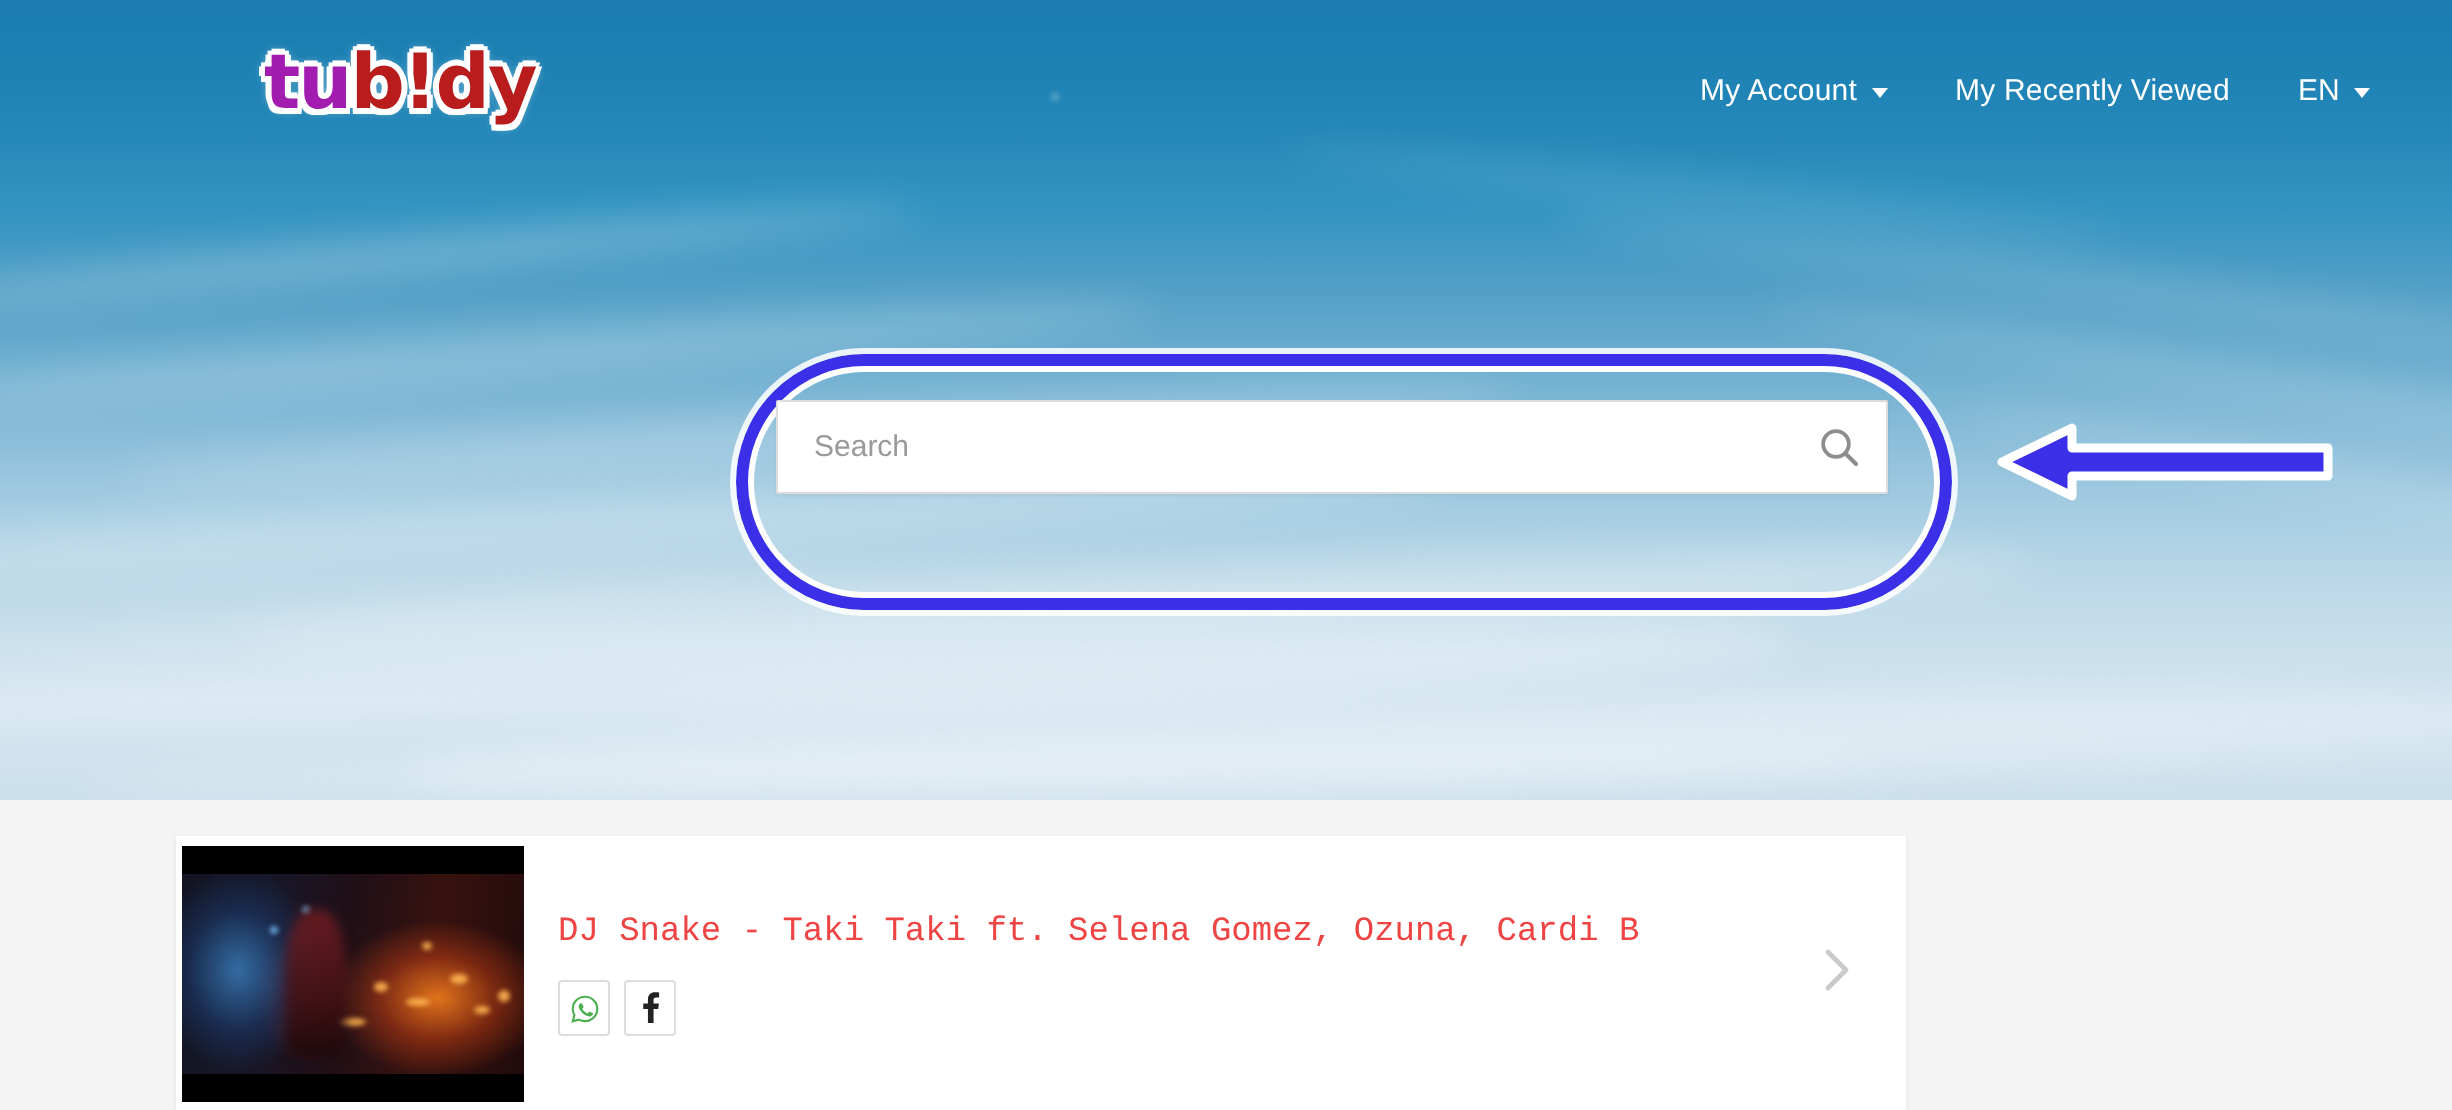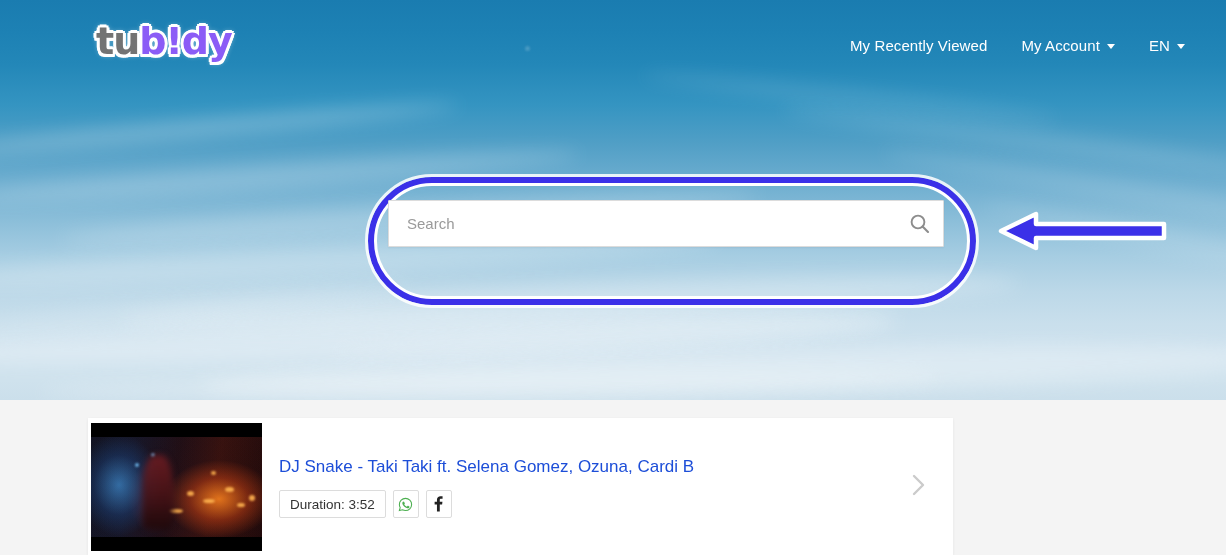--- a/index.html
+++ b/index.html
@@ -98,22 +98,22 @@
     cursor: pointer;
     white-space: nowrap;
     text-shadow:
       -2px -2px 0 #fff,  2px -2px 0 #fff,
       -2px  2px 0 #fff,  2px  2px 0 #fff,
       -3px  0   0 #fff,  3px  0   0 #fff,
        0   -3px 0 #fff,  0    3px 0 #fff,
       -2px  3px 0 #fff,  2px  3px 0 #fff,
        0    0   6px rgba(255,255,255,0.95);
   }
-  .logo .lg-a { color: #737373; }
-  .logo .lg-b { color: #8b5cf6; margin-top: 32px; }
+  .logo .lg-a { color: #a21caf; margin-left: 36px; }
+  .logo .lg-b { color: #b91c1c; margin-top: 32px; }
 
   .nav {
     position: absolute;
     right: 24px;
     top: 33px;
     display: flex;
     align-items: center;
     gap: 0;
   }
   .nav a {
@@ -270,24 +270,25 @@
     filter: blur(1.2px);
   }
 
   .result-body {
     flex: 1;
     padding: 38px 0 0 17px;
     min-width: 0;
   }
   .result-title {
     font-size: 17px;
-    color: #1d4ed8;
+    color: #ef4444;
     font-weight: normal;
     line-height: 1.3;
     white-space: nowrap;
+    font-family: Liberation Mono, monospace;
   }
   .meta-row {
     margin-top: 12px;
     display: flex;
     align-items: center;
     gap: 7px;
   }
   .chip {
     border: 1px solid #dcdcdc;
     background: #fff;
@@ -338,25 +339,25 @@
   </div>
 
   <div class="header">
 
     <div class="logo">
       <span class="lg-a">tu</span><span class="lg-b">b!dy</span>
     </div>
 
     <nav class="nav">
       <a href="#">
-        <span>My Recently Viewed</span>
+        <span>My Account</span>
+        <span class="caret"></span>
       </a>
       <a href="#">
-        <span>My Account</span>
-        <span class="caret"></span>
+        <span>My Recently Viewed</span>
       </a>
       <a href="#">
         <span>EN</span>
         <span class="caret"></span>
       </a>
     </nav>
   </div>
 
   <div class="search-wrap">
     <input class="search-input" type="text" placeholder="Search" style="">
@@ -389,21 +390,20 @@
           <div class="spark" style="left:158px; top:58px; width:6px;  height:6px;"></div>
           <div class="spark" style="left:44px;  top:26px; width:4px;  height:4px; background:rgba(120,200,255,0.8);"></div>
           <div class="spark" style="left:60px;  top:16px; width:4px;  height:4px; background:rgba(120,200,255,0.7);"></div>
         </div>
       </div>
 
       <div class="result-body">
         <div class="result-title">DJ Snake - Taki Taki ft. Selena Gomez, Ozuna, Cardi B</div>
 
         <div class="meta-row">
-          <span class="chip">Duration: 3:52</span>
 
           <span class="chip chip-icon">
             <svg width="15" height="15" viewBox="0 0 24 24">
               <path d="M12 2.2C6.6 2.2 2.2 6.6 2.2 12c0 1.8.5 3.5 1.3 4.9L2.2 21.8l5-1.3c1.4.8 3 1.2 4.8 1.2 5.4 0 9.8-4.4 9.8-9.8S17.4 2.2 12 2.2z" fill="none" stroke="#4caf50" stroke-width="1.7"></path>
               <path d="M8.8 7.6c.2 0 .4 0 .55.02.18.01.4-.06.63.48.23.55.79 1.9.86 2.04.07.14.12.3.02.48-.09.18-.14.3-.28.46-.14.16-.29.36-.41.48-.14.14-.28.29-.12.56.16.28.72 1.18 1.54 1.91 1.06.94 1.95 1.23 2.23 1.37.28.14.44.12.6-.07.16-.19.69-.8.88-1.08.18-.28.37-.23.62-.14.25.09 1.6.75 1.87.89.28.14.46.21.53.32.07.12.07.67-.16 1.31-.23.65-1.36 1.26-1.88 1.31-.52.06-1.01.26-3.41-.71-2.88-1.17-4.67-4.16-4.81-4.36-.14-.19-1.13-1.5-1.13-2.86 0-1.36.71-2.03.96-2.31.25-.28.55-.35.73-.35z" fill="#4caf50"></path>
             </svg>
           </span>
 
           <span class="chip chip-icon">
             <svg width="15" height="16" viewBox="0 0 12 20">

